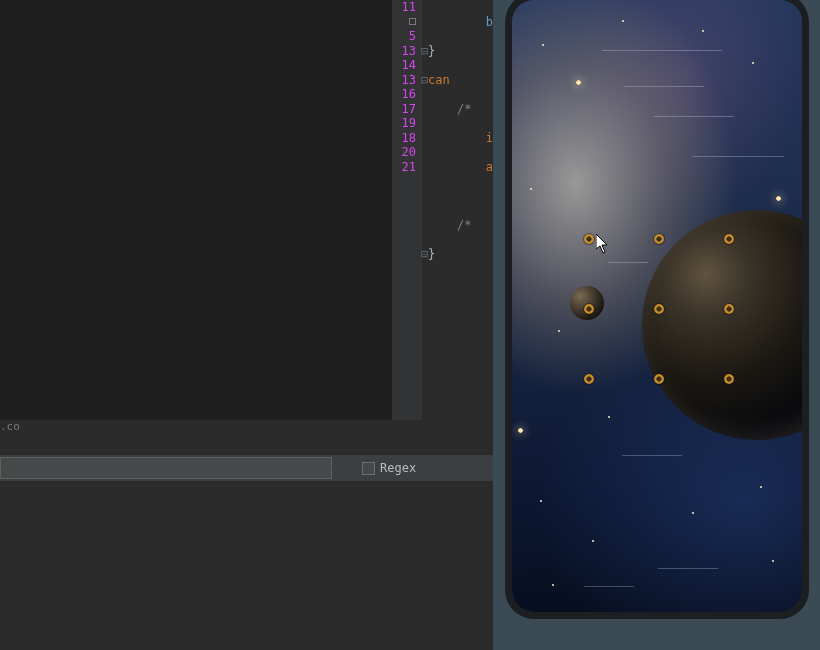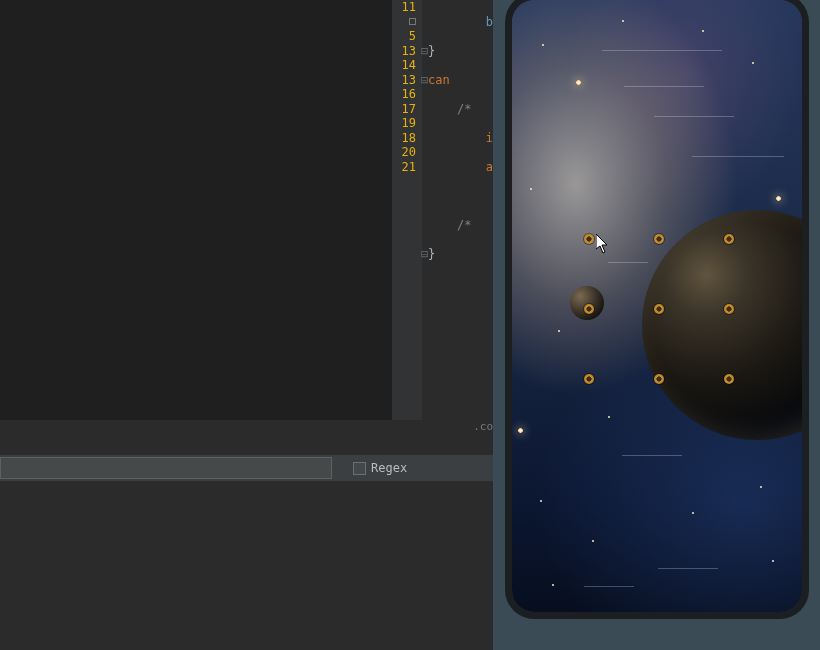--- a/index.html
+++ b/index.html
@@ -2,33 +2,33 @@
 <html><head>
 <meta charset="utf-8">
 <style>
   *{margin:0;padding:0;box-sizing:border-box}
   html,body{width:820px;height:650px;overflow:hidden;background:#3a4b56;font-family:Consolas,Menlo,monospace;font-size:12px}
   .root{display:flex;width:100%;height:100%}
   .left{flex:0 0 443px;display:flex;flex-direction:column;background:#2b2b2b;height:100%}
   .top{display:flex;flex:0 0 420px;overflow:hidden}
   .panel-a{flex:0 0 392px;background:#1f1f1f}
   .editor{flex:1;background:#2b2b2b;display:flex;min-width:0}
-  .gutter{flex:0 0 30px;background:#313335;color:#eab308;text-align:right;padding:0 6px;line-height:14.5px;user-select:none}
+  .gutter{flex:0 0 30px;background:#313335;color:#d946ef;text-align:right;padding:0 6px;line-height:14.5px;user-select:none}
   .gutter .bp{display:inline-block;width:7px;height:7px;margin-left:3px;vertical-align:1px;border:1px solid #777}
   .code{flex:1;padding-left:6px;line-height:14.5px;color:#a9b7c6;white-space:pre;min-width:0;position:relative}
   .fold{position:absolute;left:-1px;color:#606366}
   .k{color:#cc7832}
   .c{color:#808080}
   .b{color:#6897bb}
   .indent{display:inline-block}
-  .status{height:16px;color:#787878;text-align:right;font-size:11px;background:#2b2b2b}
+  .status{height:16px;color:#787878;text-align:left;font-size:11px;background:#2b2b2b}
   .spacer{flex:0 0 18px;background:#2b2b2b}
   .search{display:flex;align-items:center;height:28px;background:#3c3f41;border-top:1px solid #2b2b2b;border-bottom:1px solid #2b2b2b}
   .search input{flex:1;max-width:332px;height:22px;background:#45494a;border:1px solid #5e6060;color:#bbb;padding:0 6px;margin-left:0}
-  .search .chk{display:flex;align-items:center;gap:5px;margin-left:21px;color:#bbbbbb}
+  .search .chk{display:flex;align-items:center;gap:5px;margin-left:30px;color:#bbbbbb}
   .chkbox{width:13px;height:13px;border:1px solid #6e6e6e;background:#43494a}
   .console{flex:1;background:#2b2b2b}
   .right{flex:1;display:flex;align-items:flex-start;justify-content:center;background:#3a4b56;padding-top:0}
   .device{position:relative;width:290px;height:612px;margin-top:0;border-radius:22px;background:#0a1220;box-shadow:0 0 0 7px #1b1f22, inset 0 0 0 1px #3a3f44;overflow:hidden}
   .sky{position:absolute;inset:0;background:
     radial-gradient(ellipse 260px 340px at 22% 30%, rgba(255,238,210,.55), rgba(255,210,160,.22) 35%, rgba(40,55,95,0) 62%),
     radial-gradient(ellipse 180px 220px at 60% 12%, rgba(120,90,130,.35), rgba(40,55,95,0) 65%),
     radial-gradient(ellipse 300px 260px at 80% 82%, rgba(40,70,130,.45), rgba(10,16,32,0) 70%),
     linear-gradient(175deg,#28395f 0%,#1a2947 45%,#0b1630 80%,#060c1c 100%)}
   .planet{position:absolute;border-radius:50%}

